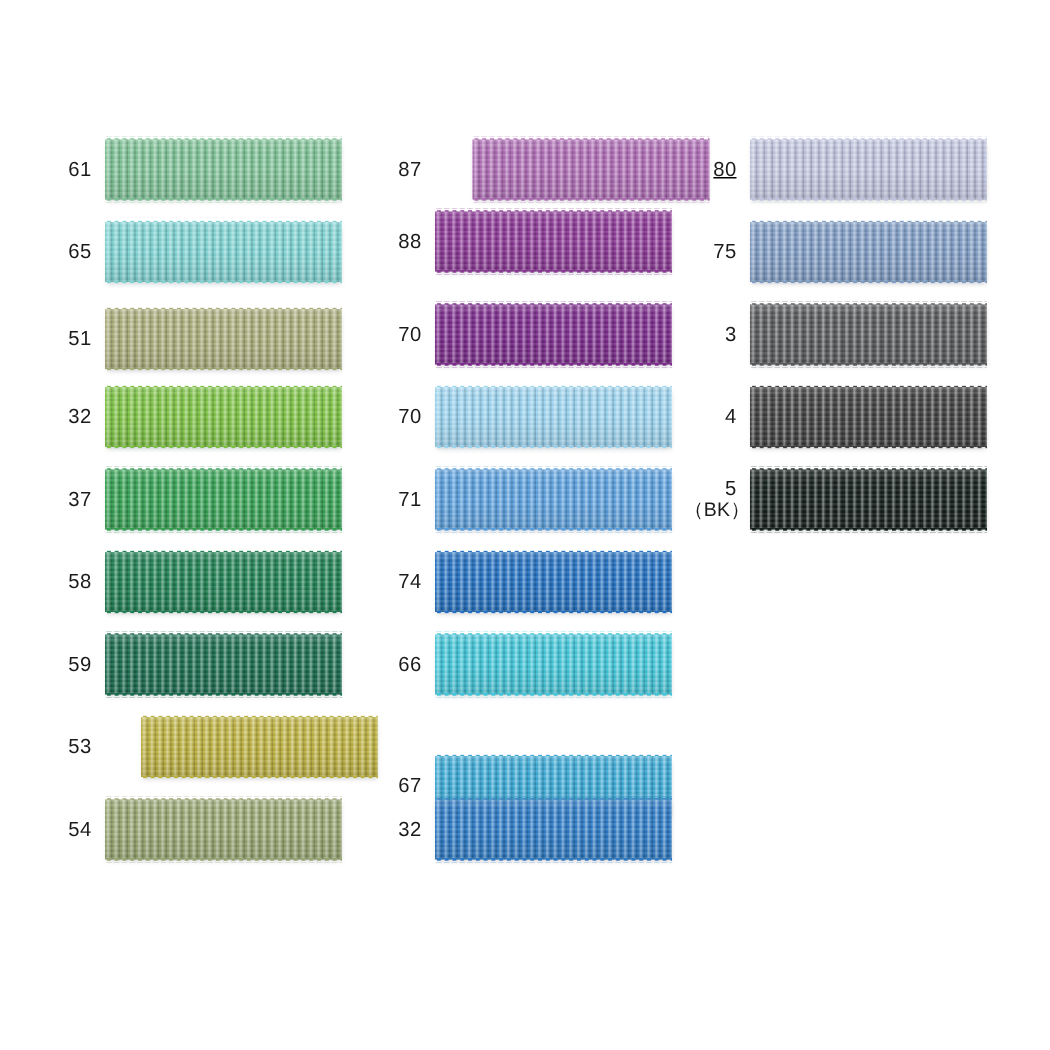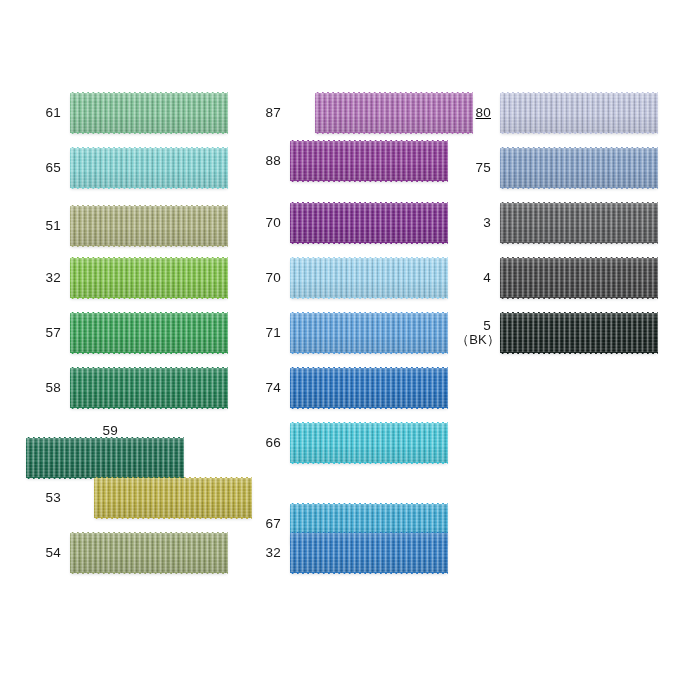--- a/index.html
+++ b/index.html
@@ -170,40 +170,40 @@
         <div class="swatch-label"><span>32</span></div>
         <div class="swatch-ribbon" style="background-color: rgb(124, 193, 67); color: rgb(124, 193, 67);">
           <div class="edge edge-top"></div>
           <div class="ribs"></div>
           <div class="weft"></div>
           <div class="shade"></div>
           <div class="edge edge-bottom"></div>
         </div>
       </div>
       <div class="swatch-row" style="top: 313px;">
-        <div class="swatch-label"><span>57</span></div>
+        <div class="swatch-label"><span>37</span></div>
         <div class="swatch-ribbon" style="background-color: rgb(52, 160, 82); color: rgb(52, 160, 82);">
           <div class="edge edge-top"></div>
           <div class="ribs"></div>
           <div class="weft"></div>
           <div class="shade"></div>
           <div class="edge edge-bottom"></div>
         </div>
       </div>
       <div class="swatch-row" style="top: 368px;">
         <div class="swatch-label"><span>58</span></div>
         <div class="swatch-ribbon" style="background-color: rgb(31, 127, 82); color: rgb(31, 127, 82);">
           <div class="edge edge-top"></div>
           <div class="ribs"></div>
           <div class="weft"></div>
           <div class="shade"></div>
           <div class="edge edge-bottom"></div>
         </div>
       </div>
-      <div class="swatch-row" style="top: 423px; flex-direction: column;">
+      <div class="swatch-row" style="top: 423px;">
         <div class="swatch-label"><span>59</span></div>
         <div class="swatch-ribbon" style="background-color: rgb(25, 107, 78); color: rgb(25, 107, 78);">
           <div class="edge edge-top"></div>
           <div class="ribs"></div>
           <div class="weft"></div>
           <div class="shade"></div>
           <div class="edge edge-bottom"></div>
         </div>
       </div>
       <div class="swatch-row" style="top: 478px; gap: 24px;">

